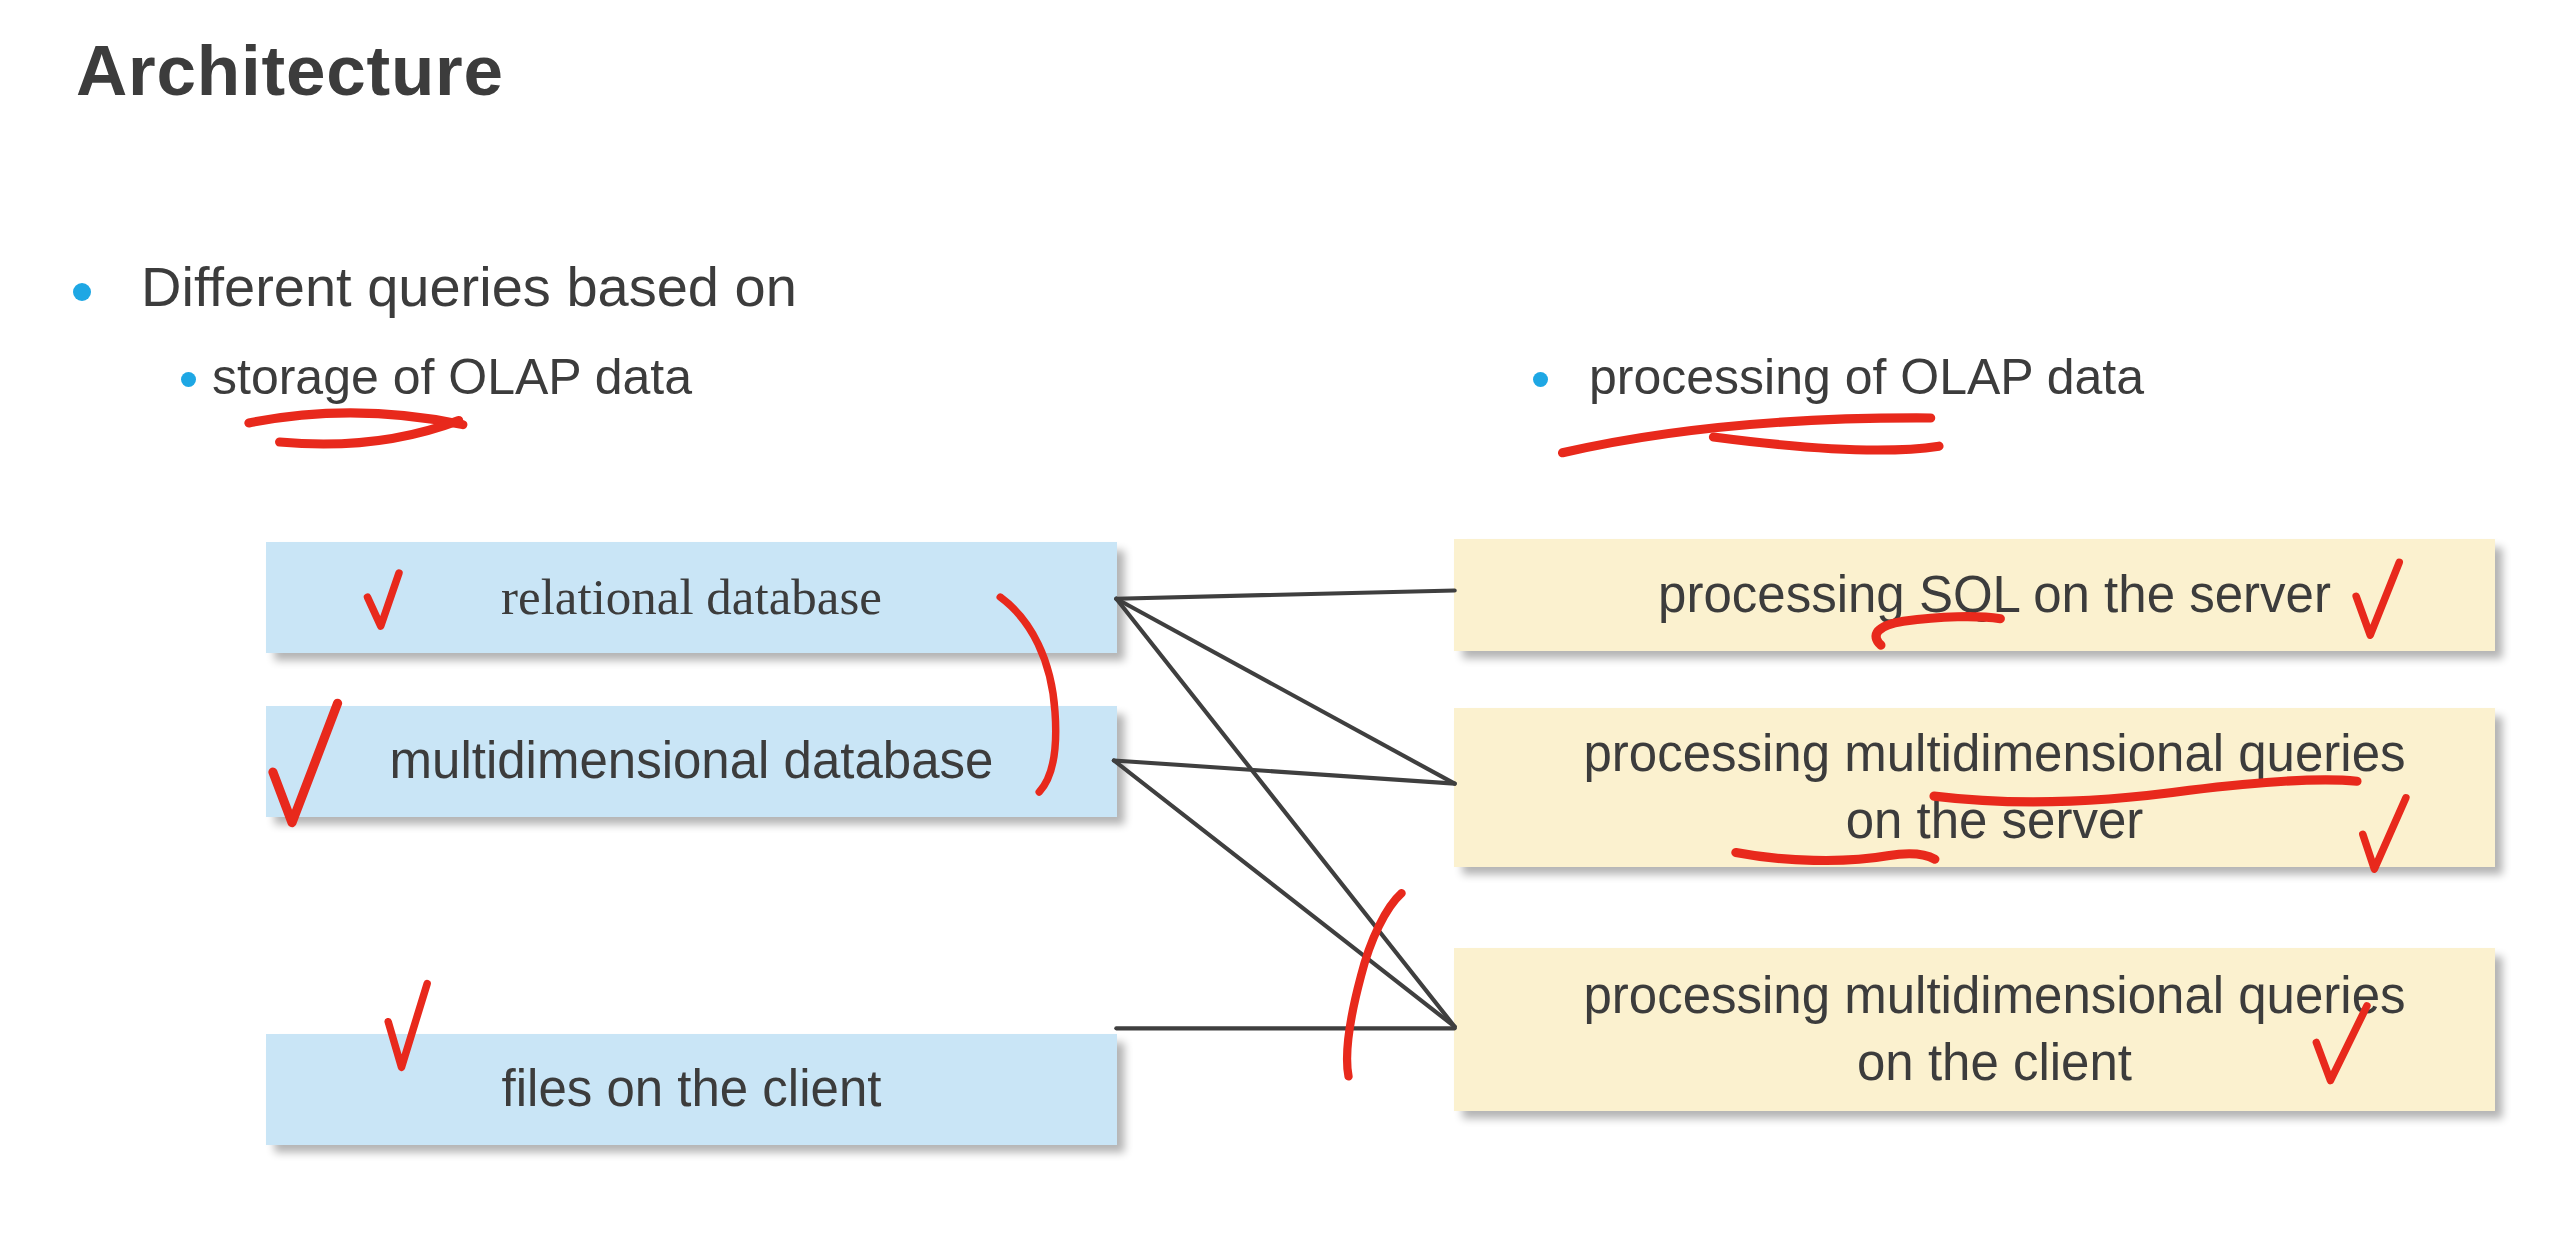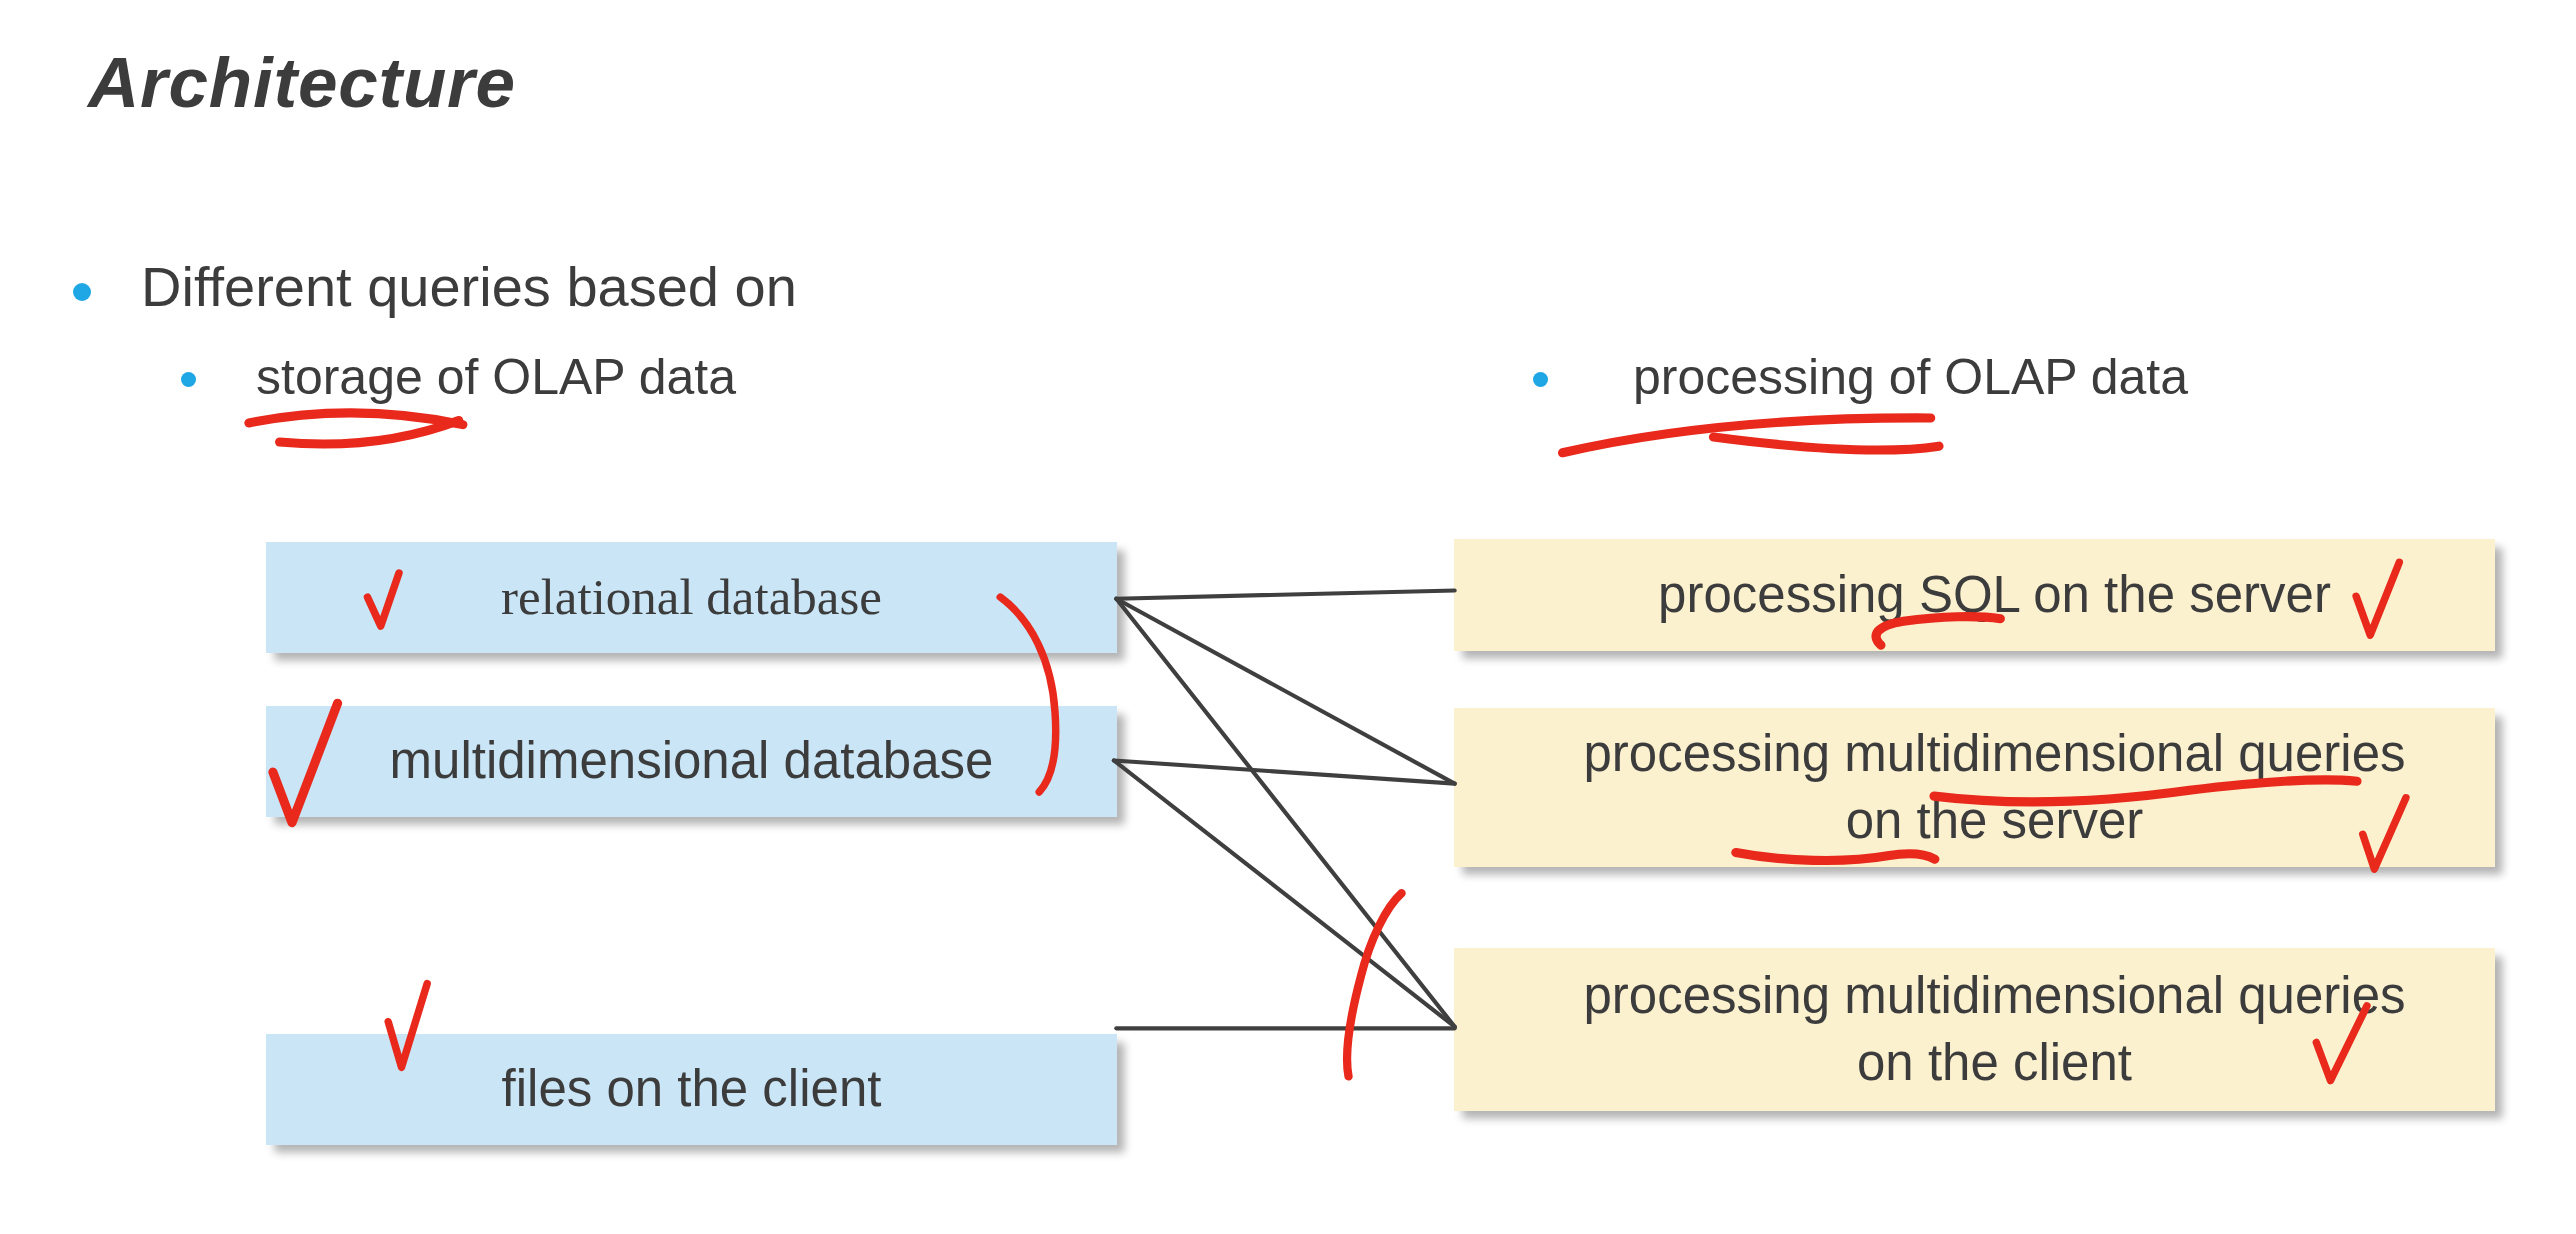--- a/index.html
+++ b/index.html
@@ -3,30 +3,30 @@
 <meta charset="utf-8">
 <style>
   html,body{margin:0;padding:0;background:#ffffff;}
   .slide{
     position:relative;width:2576px;height:1234px;overflow:hidden;
     background:var(--background,#fff);
     color:var(--text,#3c3c3c);
     font-family:"Liberation Sans", sans-serif;
   }
   .title{
-    position:absolute;left:76px;top:30px;margin:12px;
-    font-size:71px;font-weight:bold;letter-spacing:0.8px;font-style:italic;
+    position:absolute;left:76px;top:30px;margin:0;
+    font-size:71px;font-weight:bold;letter-spacing:0.8px;
   }
   .dot{position:absolute;border-radius:50%;background:var(--bullet-blue,#1ea7e4);}
   .dot.main{left:73px;top:283px;width:18px;height:18px;}
   .dot.sub-left{left:181px;top:372px;width:15px;height:15px;}
   .dot.sub-right{left:1533px;top:372px;width:15px;height:15px;}
   .bullet-text{position:absolute;white-space:nowrap;line-height:1;}
   .bullet-text.main{left:141px;top:259px;font-size:56px;}
-  .bullet-text.sub{font-size:50px;top:352px;margin-left:44px;}
+  .bullet-text.sub{font-size:50px;top:352px;}
   .bullet-text.sub.left{left:212px;}
   .bullet-text.sub.right{left:1589px;text-align:center;}
   .node{
     position:absolute;display:flex;align-items:center;justify-content:center;
     text-align:center;font-size:51px;line-height:1.3;
     box-shadow:7.5px 8.3px 8.3px rgba(0,0,0,0.30);
   }
   .node span{max-width:829px;}
   .storage{left:266px;width:851px;height:111px;background:var(--storage-box-fill,#c9e5f6);}
   .storage.s0{top:542px;font-family:Liberation Serif, serif;}

